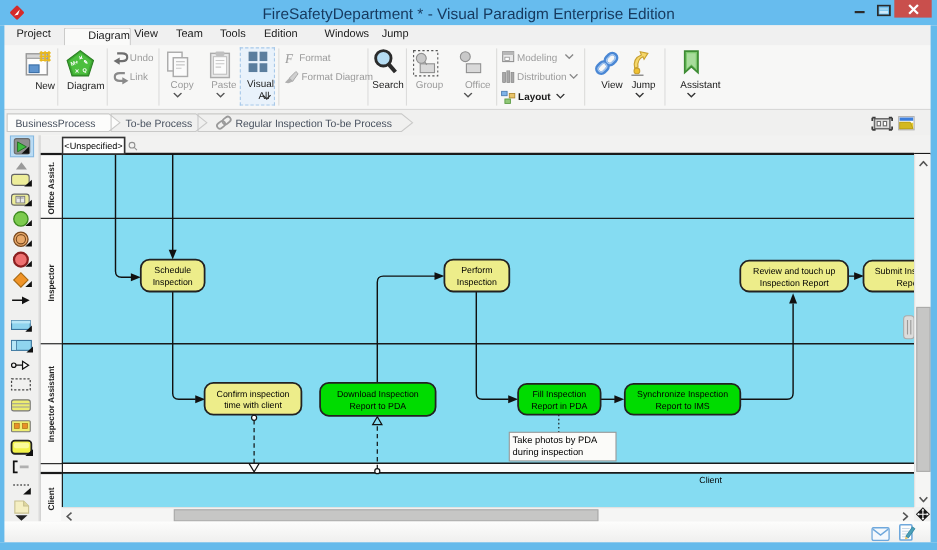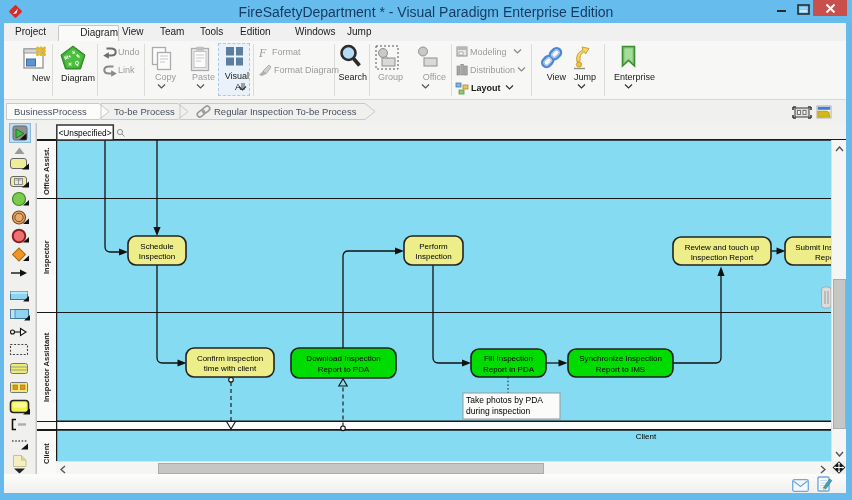--- a/index.html
+++ b/index.html
@@ -235,21 +235,21 @@
   </svg>
   <div class="tl" style="left:566px;top:31px;width:30px">Jump</div>
   <svg class="abs" style="left:577px;top:43px" width="9" height="5" viewBox="0 0 9 5">
         <path d="M1 .5 L4.5 4 L8 .5" fill="none" stroke="#333" stroke-width="1.2"></path>
       </svg>
 
   <svg class="abs" style="left:621px;top:4px" width="15" height="23" viewBox="0 0 15 23">
     <path d="M1.5 1.5 H13.5 V21 L7.5 15.5 L1.5 21 Z" fill="#7DC96E" stroke="#3E8C34" stroke-width="1.6"></path>
     <path d="M3.5 3.5 H11.5 V17 L7.5 13.5 L3.5 17 Z" fill="#A8DC9C"></path>
   </svg>
-  <div class="tl" style="left:605px;top:31px;width:50px">Enterprise</div>
+  <div class="tl" style="left:605px;top:31px;width:50px">Assistant</div>
   <svg class="abs" style="left:624px;top:43px" width="9" height="5" viewBox="0 0 9 5">
         <path d="M1 .5 L4.5 4 L8 .5" fill="none" stroke="#333" stroke-width="1.2"></path>
       </svg>
 </div>
 <div class="abs" id="bc">
   <svg class="abs" style="left:0;top:0" width="852" height="23" viewBox="0 0 852 23">
     <g fill="#FCFCFB" stroke="#C9C9C8" stroke-width="1">
       <path d="M6.5 3.5 H99 L109 11.5 L99 19.5 H6.5 Z"></path>
       <path d="M101 3.5 H178 L188 11.5 L178 19.5 H101 Z" fill="none"></path>
       <path d="M180 3.5 H365 L375 11.5 L365 19.5 H180 Z" fill="none"></path>

